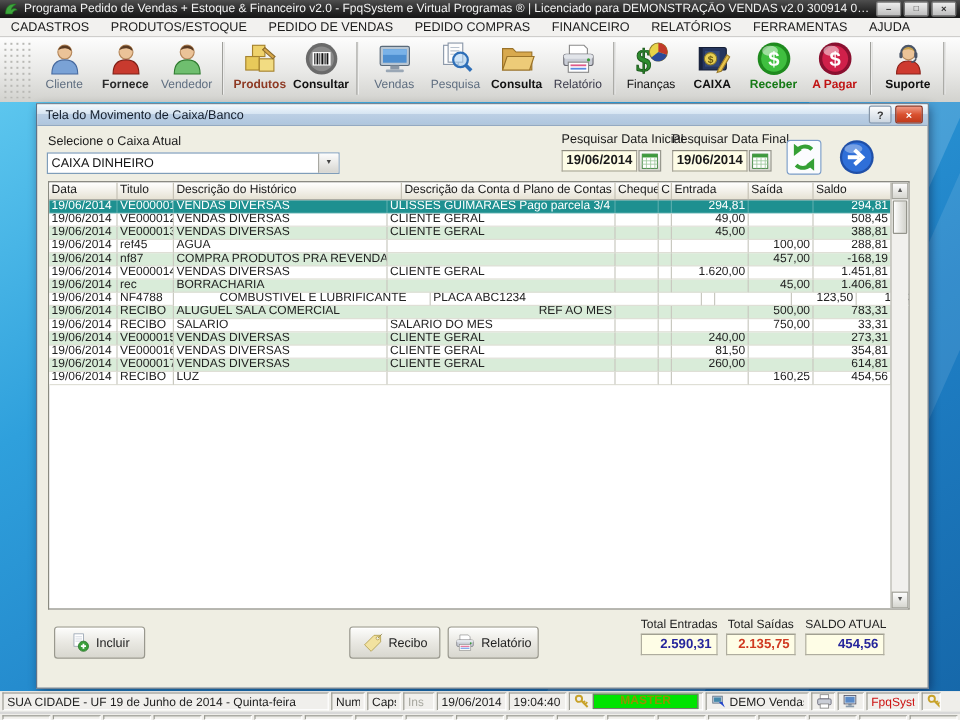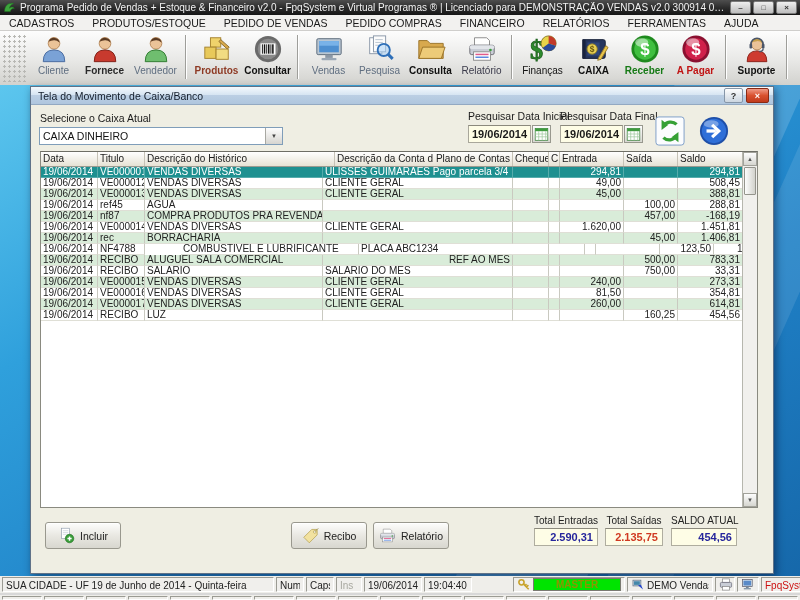--- a/index.html
+++ b/index.html
@@ -658,21 +658,21 @@
       </div>
       <div class="scell" style="width: 26px;">
         <span class="stext" style="color: rgb(168, 168, 160);">Ins</span>
       </div>
       <div class="scell" style="width: 58px;">
         <span class="stext">19/06/2014</span>
       </div>
       <div class="scell" style="width: 48px;">
         <span class="stext">19:04:40</span>
       </div>
-      <div class="scell" style="width: 112px; margin-left: 39px;">
+      <div class="scell" style="width: 112px;">
         <span class="sicon">
           <svg viewBox="0 0 18 18">
             <circle cx="5.5" cy="6" r="3.6" fill="none" stroke="#C8A22A" stroke-width="2.2"></circle>
             <path d="M8.5 8.5 L15.5 15.5 M12.5 12.5 l2.6 -2.6 M10.5 10.5 l2 -2" stroke="#C8A22A" stroke-width="2.2"></path>
           </svg>
         </span>
         <span class="stext master" style="background: rgb(0, 228, 0); color: rgb(143, 148, 0);">MASTER</span>
       </div>
       <div class="scell" style="width: 86px;">
         <span class="sicon">

